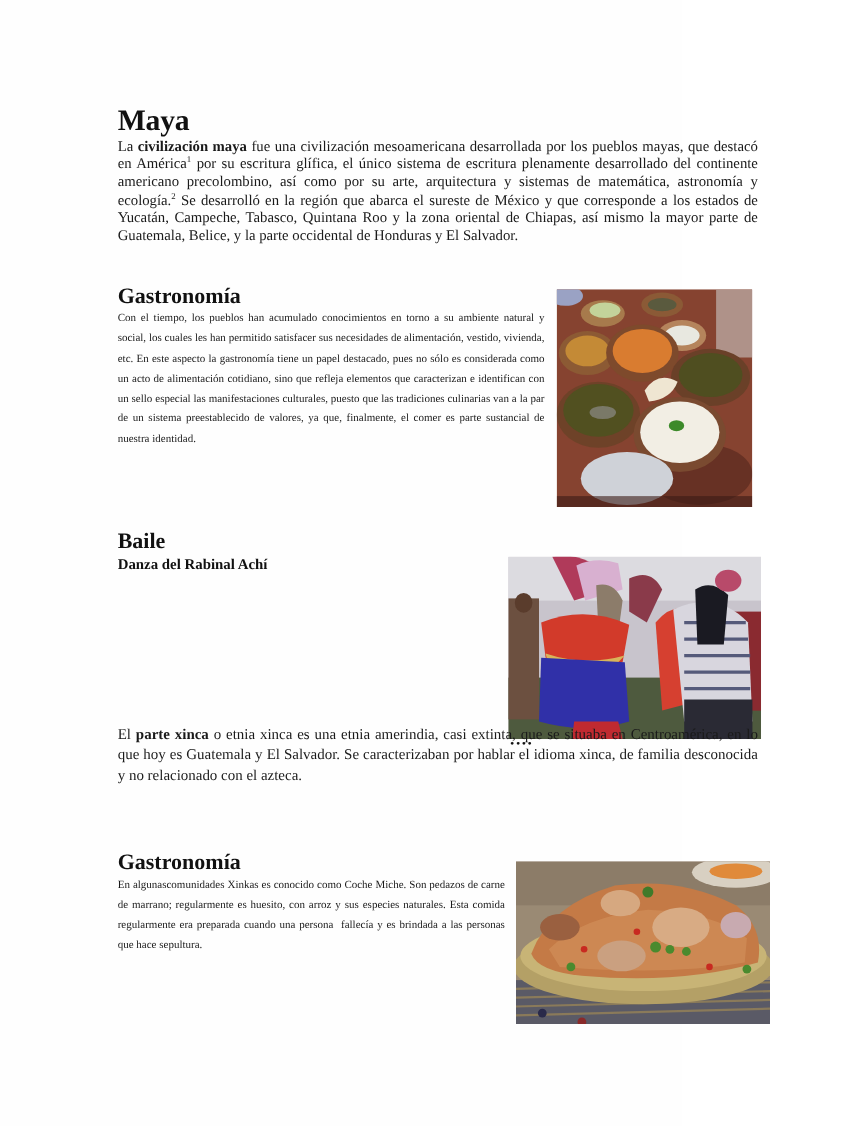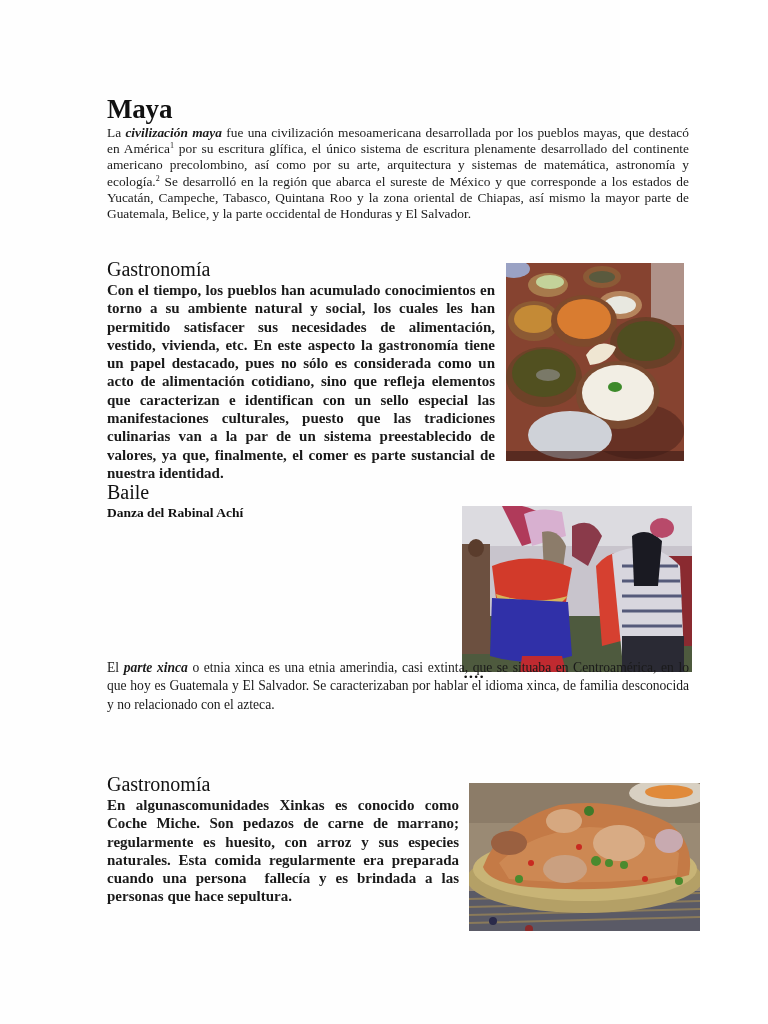--- a/index.html
+++ b/index.html
@@ -24,49 +24,48 @@
     h1.title {
       font-family: "Liberation Serif", serif;
       font-weight: bold;
       font-size: 27px;
       line-height: 30px;
       color: #111;
       letter-spacing: -0.2px;
     }
     h2.subtitle {
       font-family: "Liberation Serif", serif;
-      font-weight: normal;
+      font-weight: bold;
       font-size: 20px;
       line-height: 24px;
       color: #111;
     }
     h3.minor {
       font-family: "Liberation Serif", serif;
       font-weight: bold;
       font-size: 13.5px;
       line-height: 16px;
       color: #111;
     }
     p.body {
       font-family: "Liberation Serif", serif;
       font-size: 13.4px;
       line-height: 16.2px;
       text-align: justify;
       color: #1a1a1a;
     }
     p.body.loose {
-      font-size: 15px;
+      font-size: 10px;
       line-height: 18.3px;
-      font-weight: bold;
     }
     p.body.mid {
       font-size: 13.6px;
       line-height: 17.6px;
     }
-    p.body b { font-weight: bold; font-style: italic; }
+    p.body b { font-weight: bold; }
     sup.fn { font-size: 8px; vertical-align: super; line-height: 0; }
     .photo {
       position: absolute;
       overflow: hidden;
     }
     .photo svg { display: block; width: 100%; height: 100%; }
     .caption-dots {
       position: absolute;
       font-size: 9px;
       letter-spacing: 0px;

